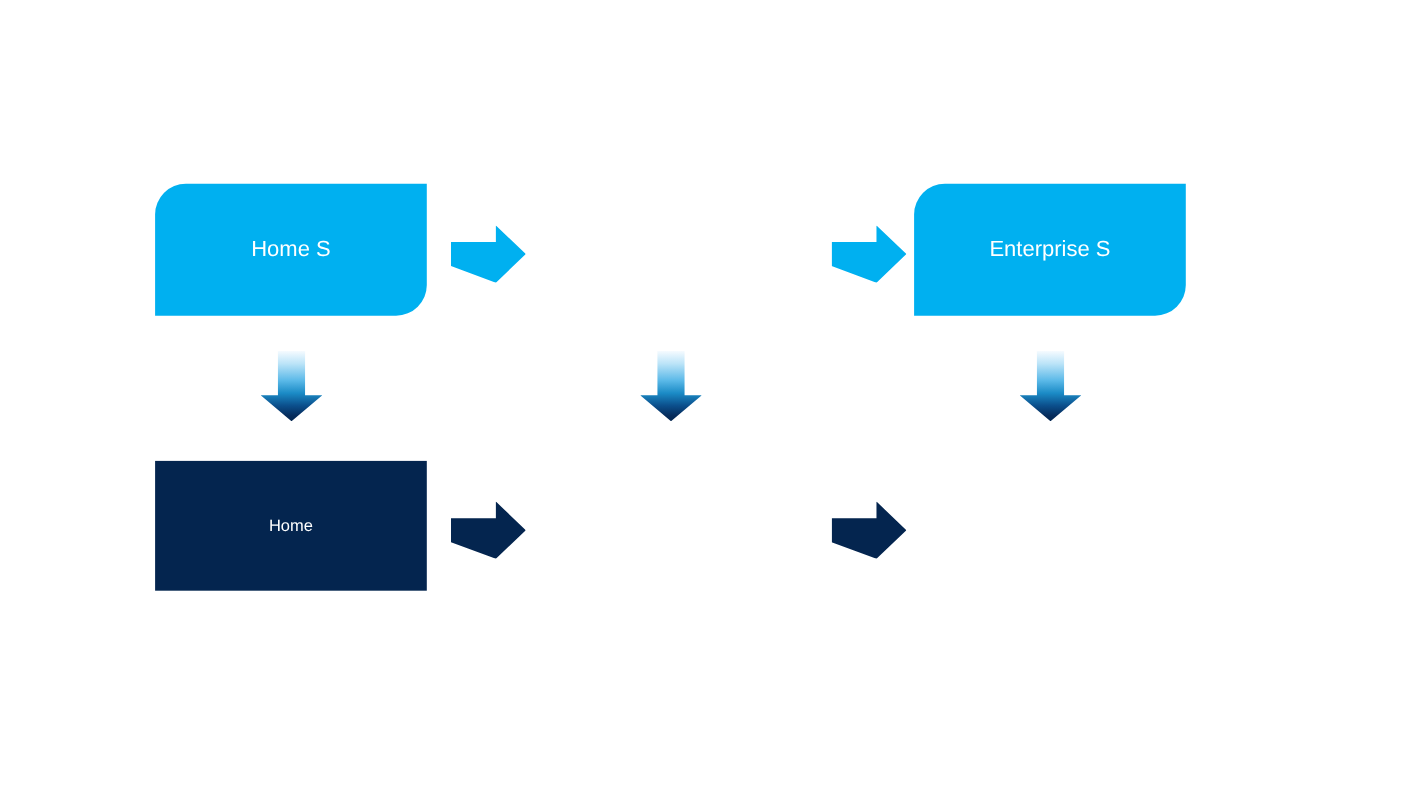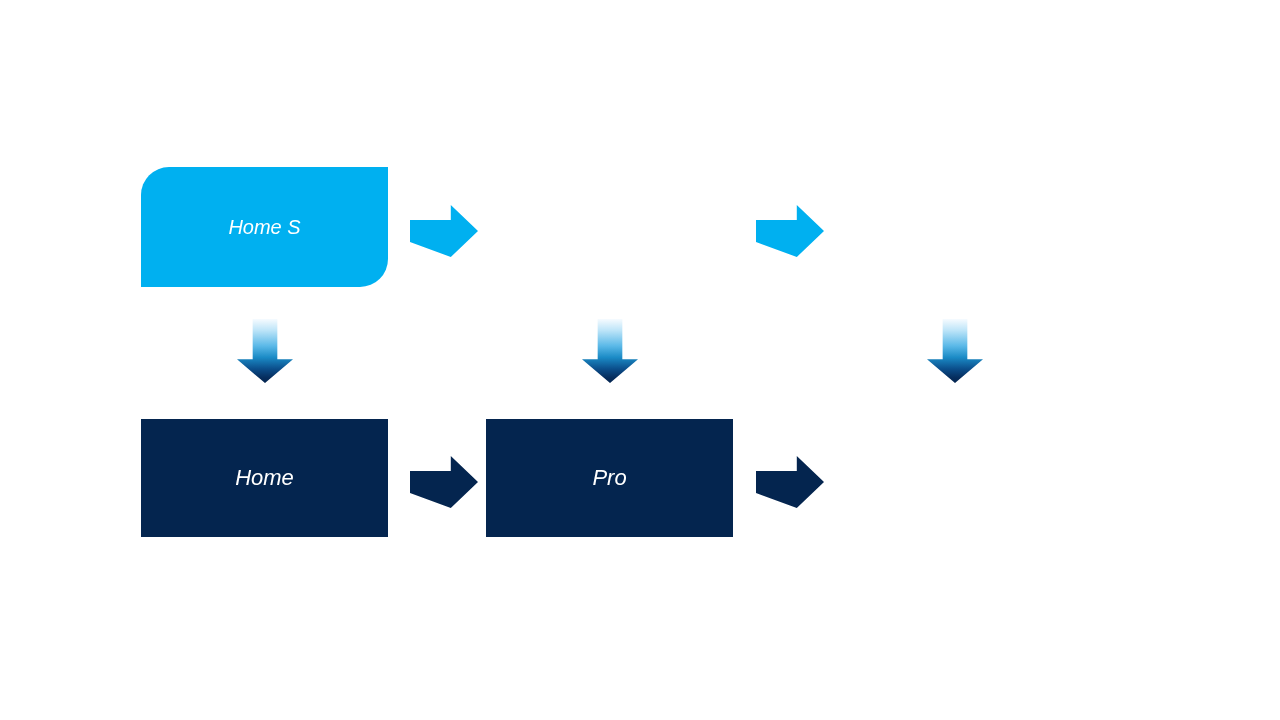--- a/index.html
+++ b/index.html
@@ -7,21 +7,20 @@
     padding: 0;
     background: #FFFFFF;
     font-family: "Liberation Sans", sans-serif;
   }
   .canvas {
     position: relative;
     width: 1280px;
     height: 720px;
     background: #FFFFFF;
     overflow: hidden;
-    font-style: italic;
   }
   .box {
     position: absolute;
     width: 247px;
     display: flex;
     align-items: center;
     justify-content: center;
     color: #FFFFFF;
     text-align: center;
   }
@@ -29,21 +28,21 @@
     top: 167px;
     height: 120px;
     background: #00B0F0;
     border-radius: 28px 0 28px 0;
     font-size: 20px;
   }
   .box-bottom {
     top: 419px;
     height: 118px;
     background: #04254F;
-    font-size: 22px;
+    font-size: 15px;
   }
   .col0 { left: 141px; }
   .col1 { left: 486px; }
   .col2 { left: 831px; }
 
   .arrow-right {
     position: absolute;
     width: 68px;
     height: 52px;
     clip-path: polygon(0 29%, 60% 29%, 60% 0%, 100% 50%, 60% 100%, 0 71%);
@@ -88,31 +87,31 @@
   .label { display: inline-block; }
 </style>
 </head>
 <body>
 
 <div class="canvas">
 
   <div class="box box-top col0">
     <span class="label">Home S</span>
   </div>
+  <div class="box box-top col2">
+    <span class="label">Enterprise S</span>
+  </div>
 
   <div class="arrow-right arrow-right-light glow-light gap0"></div>
   <div class="arrow-right arrow-right-light glow-light gap1"></div>
 
   <div class="arrow-down dcol0"></div>
   <div class="arrow-down dcol1"></div>
   <div class="arrow-down dcol2"></div>
 
   <div class="box box-bottom col0">
     <span class="label">Home</span>
   </div>
-  <div class="box box-bottom col1">
-    <span class="label">Pro</span>
-  </div>
 
   <div class="arrow-right arrow-right-dark glow-dark gap0"></div>
   <div class="arrow-right arrow-right-dark glow-dark gap1"></div>
 
 </div>
 
 </body></html>

